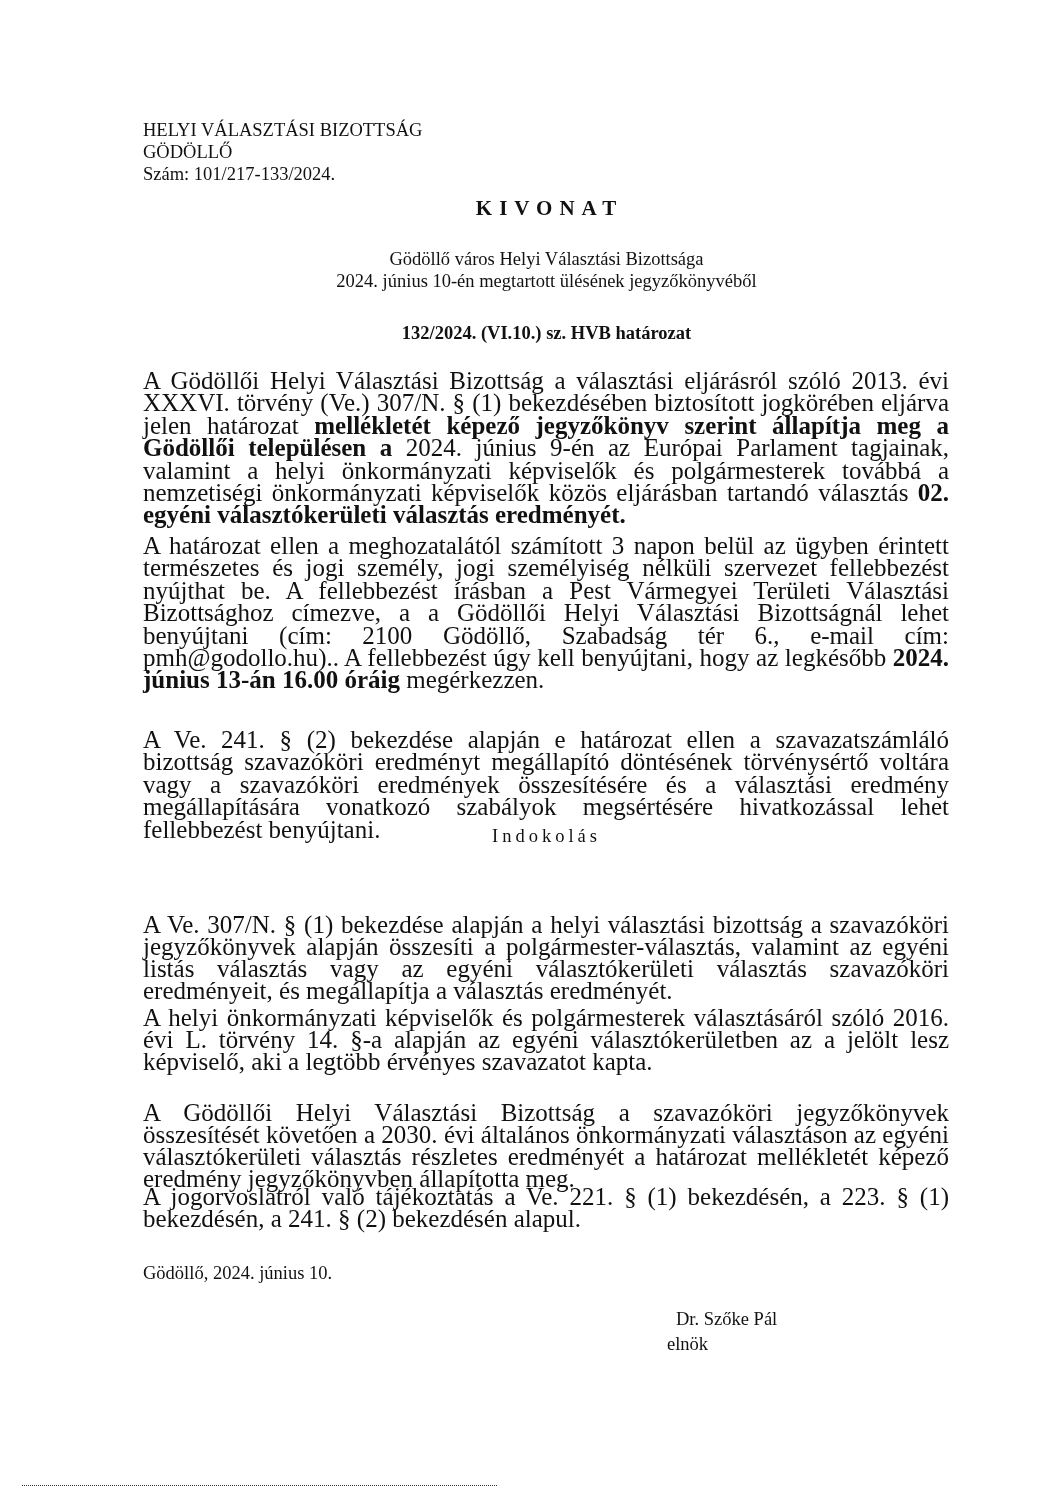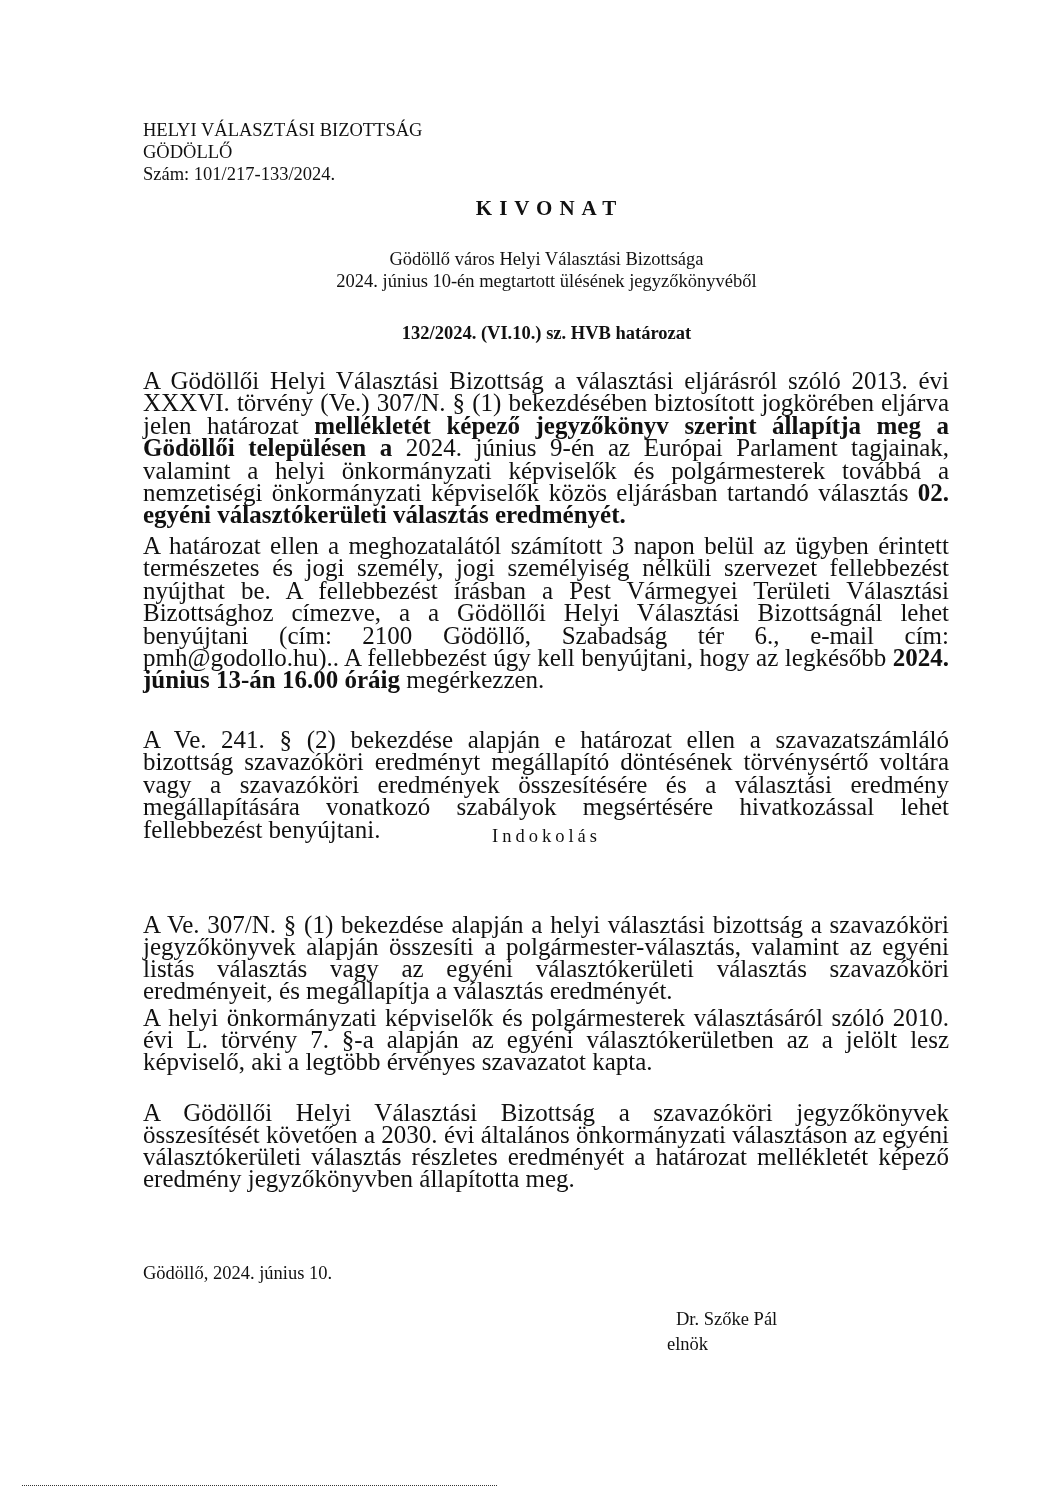--- a/index.html
+++ b/index.html
@@ -53,22 +53,23 @@
 
   <div class="para" style="top:370px;"><span>A Gödöllői Helyi Választási Bizottság a választási eljárásról szóló 2013. évi XXXVI. törvény (Ve.) 307/N. § (1) bekezdésében biztosított jogkörében eljárva jelen határozat </span><b>mellékletét képező jegyzőkönyv szerint állapítja meg a Gödöllői településen a</b><span> 2024. június 9-én az Európai Parlament tagjainak, valamint a helyi önkormányzati képviselők és polgármesterek továbbá a nemzetiségi önkormányzati képviselők közös eljárásban tartandó választás </span><b>02. egyéni választókerületi választás eredményét.</b></div>
 
   <div class="para" style="top:535px;"><span>A határozat ellen a meghozatalától számított 3 napon belül az ügyben érintett természetes és jogi személy, jogi személyiség nélküli szervezet fellebbezést nyújthat be. A fellebbezést írásban a Pest Vármegyei Területi Választási Bizottsághoz címezve, a a Gödöllői Helyi Választási Bizottságnál lehet benyújtani (cím: 2100 Gödöllő, Szabadság tér 6., e-mail cím: </span><span class="email">pmh@godollo.hu</span><span>).. A fellebbezést úgy kell benyújtani, hogy az legkésőbb </span><b>2024. június 13-án 16.00 óráig</b><span> megérkezzen.</span></div>
 
   <div class="para" style="top:691px;margin-top:38px;">A Ve. 241. § (2) bekezdése alapján e határozat ellen a szavazatszámláló bizottság szavazóköri eredményt megállapító döntésének törvénysértő voltára vagy a szavazóköri eredmények összesítésére és a választási eredmény megállapítására vonatkozó szabályok megsértésére hivatkozással lehet fellebbezést benyújtani.</div>
 
   <div class="abs line center spaced" style="top:825px;">Indokolás</div>
 
   <div class="para tight" style="top:914px;">A Ve. 307/N. § (1) bekezdése alapján a helyi választási bizottság a szavazóköri jegyzőkönyvek alapján összesíti a polgármester-választás, valamint az egyéni listás választás vagy az egyéni választókerületi választás szavazóköri eredményeit, és megállapítja a választás eredményét.</div>
-  <div class="para tight" style="top:1007px;">A helyi önkormányzati képviselők és polgármesterek választásáról szóló 2010. évi L. törvény 7. §-a alapján az egyéni választókerületben az a jelölt lesz képviselő, aki a legtöbb érvényes szavazatot kapta.</div>
+  <div class="para tight" style="top:1007px;">A helyi önkormányzati képviselők és polgármesterek választásáról szóló 2016. évi L. törvény 14. §-a alapján az egyéni választókerületben az a jelölt lesz képviselő, aki a legtöbb érvényes szavazatot kapta.</div>
   <div class="para tight" style="top:1102px;">A Gödöllői Helyi Választási Bizottság a szavazóköri jegyzőkönyvek összesítését követően a 2030. évi általános önkormányzati választáson az egyéni választókerületi választás részletes eredményét a határozat mellékletét képező eredmény jegyzőkönyvben állapította meg.</div>
+  <div class="para tight" style="top:1186px;">A jogorvoslatról való tájékoztatás a Ve. 221. § (1) bekezdésén, a 223. § (1) bekezdésén, a 241. § (2) bekezdésén alapul.</div>
 
   <div class="abs line hdr" style="top:1262px;">Gödöllő, 2024. június 10.</div>
 
   <div class="abs line sig" style="top:1308px;">Dr. Szőke Pál</div>
   <div class="abs line sig2" style="top:1333px;">elnök</div>
 
   <div class="dots"></div>
 </div>
 
 </body></html>

